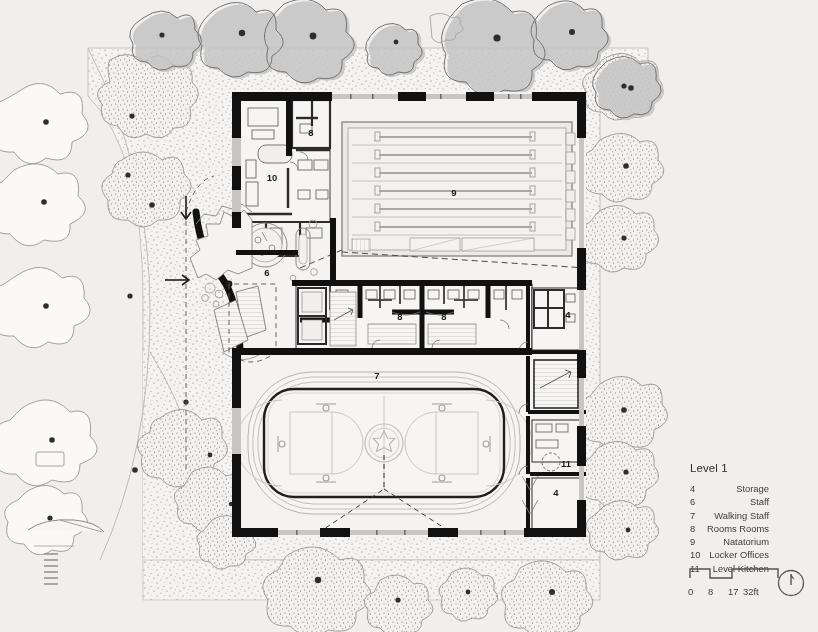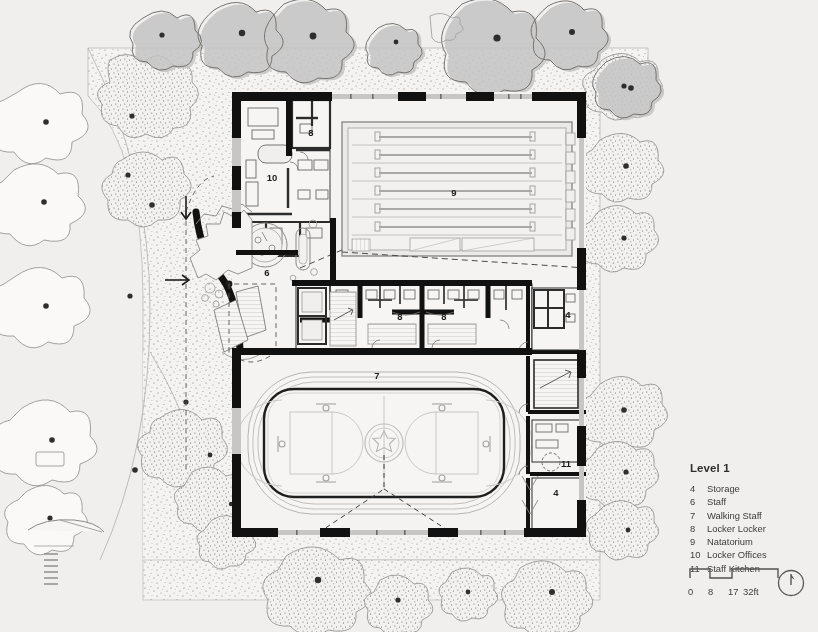--- a/index.html
+++ b/index.html
@@ -3,26 +3,26 @@
 <meta charset="utf-8">
 <style>
   html,body{margin:0;padding:0;background:#f0efee;}
   body{width:818px;height:632px;overflow:hidden;
        font-family:"Liberation Sans",sans-serif;color:#3a3a3a;}
   #stage{position:relative;width:818px;height:632px;background:#f0efee;}
   svg{display:block;}
   #plan{position:absolute;left:0;top:0;}
   
   #legend{position:absolute;left:690px;top:462px;width:120px;}
-  #legend .ttl{font-size:11.5px;font-weight:bold;color:#2f2f2f;margin:0 0 9px 0;
+  #legend .ttl{font-size:11.5px;font-weight:normal;color:#2f2f2f;margin:0 0 9px 0;
                letter-spacing:.1px;}
   #legend table{border-collapse:collapse;font-size:9.4px;color:#3c3c3c;}
   #legend td{padding:0 0 2.2px 0;vertical-align:top;line-height:1.18;}
   #legend td.num{width:17px;text-align:left;}
-  #legend td.lbl{white-space:nowrap;}
+  #legend td.lbl{white-space:nowrap;text-align:right;}
   
   #scalewrap{position:absolute;left:688px;top:566px;}
   #scalenums{position:absolute;left:684px;top:586px;width:100px;
              font-size:9.4px;color:#3c3c3c;}
   #scalenums span{position:absolute;}
   #north{position:absolute;left:776px;top:568px;}
 </style>
 </head>
 <body>
 
@@ -611,33 +611,33 @@
         <tr>
           <td class="num">6</td>
           <td class="lbl">Staff</td>
         </tr>
         <tr>
           <td class="num">7</td>
           <td class="lbl">Walking Staff</td>
         </tr>
         <tr>
           <td class="num">8</td>
-          <td class="lbl">Locker Locker</td>
+          <td class="lbl">Rooms Rooms</td>
         </tr>
         <tr>
           <td class="num">9</td>
           <td class="lbl">Natatorium</td>
         </tr>
         <tr>
           <td class="num">10</td>
           <td class="lbl">Locker Offices</td>
         </tr>
         <tr>
           <td class="num">11</td>
-          <td class="lbl">Staff Kitchen</td>
+          <td class="lbl">Level Kitchen</td>
         </tr>
       </tbody>
     </table>
   </div>
 
   <div id="scalewrap">
     <svg width="96" height="16" viewBox="0 0 96 16">
       <g stroke="#54524f" stroke-width="1.4" fill="none">
         <path d="M2,12 L2,3 L22,3 L22,12 L44,12 L44,3 L90,3 L90,12"></path>
       </g>

